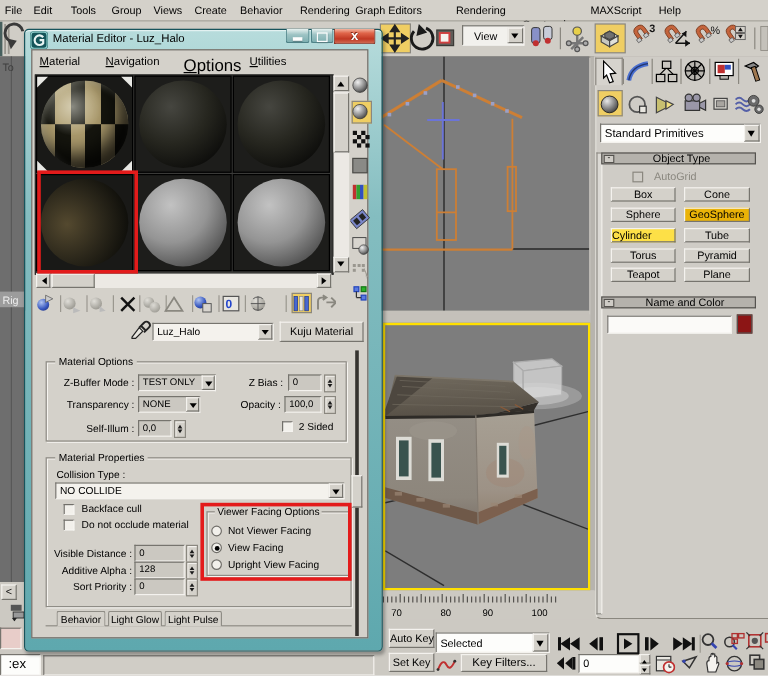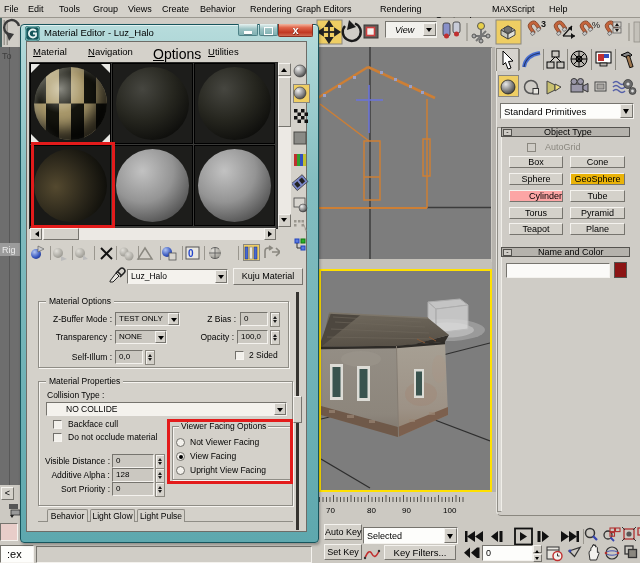--- a/index.html
+++ b/index.html
@@ -103,21 +103,21 @@
     <rect x="613" y="4" width="8" height="5" fill="#d4d1ca" stroke="#555" stroke-width="0.7"></rect>
     <rect x="613" y="10" width="8" height="5" fill="#d4d1ca" stroke="#555" stroke-width="0.7"></rect>
     <path d="M617,5 L615,8 L619,8 Z" fill="#111"></path>
     <path d="M617,14 L615,11 L619,11 Z" fill="#111"></path>
   </g>
   <line x1="629" y1="5" x2="629" y2="23" stroke="#8a877f"></line>
   <rect x="634" y="4" width="6" height="20" fill="#c4c1ba" stroke="#8a877f" stroke-width="0.7"></rect>
 </svg>
 
 <div class="abs sunken" style="left:385px;top:21px;width:52px;height:17px;background:#f2f1ed;box-sizing:border-box;border-width:1.5px;"></div>
-<div class="abs txt" style="left:395px;top:25px;font-size:9px;font-style:italic;">View</div>
+<div class="abs txt" style="left:395px;top:25px;font-size:9px;">View</div>
 <div class="abs raised" style="left:423px;top:23px;width:13px;height:13px;background:#d4d1ca;box-sizing:border-box;"></div>
 <div class="abs" style="left:426px;top:28px;border:3.5px solid transparent;border-top:4.5px solid #000;"></div>
 
 <div class="abs" style="left:0;top:47px;width:20px;height:438px;background:#6e6e6e;"></div>
 <div class="abs" style="left:9px;top:47px;width:1px;height:438px;background:#585858;"></div>
     <div class="abs txt" style="left:2px;top:51px;font-size:9px;color:#3e3e3e;">To</div>
 <div class="abs" style="left:0;top:243px;width:20px;height:13px;background:#9c9c9c;"></div>
 <div class="abs txt" style="left:2px;top:245px;font-size:9px;color:#ededed;">Rig</div>
 
 <div class="abs" style="left:20px;top:47px;width:471px;height:212px;background:#7d7d7d;"></div>
@@ -325,21 +325,21 @@
 
 <div class="abs" style="left:501px;top:127px;width:129px;height:10px;background:#b5b2ac;border:1px solid #55534f;box-sizing:border-box;"></div>
 <div class="abs" style="left:503px;top:128.5px;width:9px;height:7px;background:#cfccc6;border:1px solid #55534f;box-sizing:border-box;font-size:7px;line-height:4px;text-align:center;">-</div>
 <div class="abs txt" style="left:544px;top:127px;font-size:9px;">Object Type</div>
 <div class="abs" style="left:527px;top:143px;width:9px;height:9px;background:#cfccc6;border:1px solid #8a877f;box-sizing:border-box;"></div>
 <div class="abs txt" style="left:545px;top:142px;font-size:9px;color:#8a877f;">AutoGrid</div>
 <div class="abs raised" style="left:509px;top:156px;width:54px;height:12px;background:#d4d1ca;box-sizing:border-box;text-align:center;font-size:9px;line-height:10px;">Box</div>
 <div class="abs raised" style="left:570px;top:156px;width:55px;height:12px;background:#d4d1ca;box-sizing:border-box;text-align:center;font-size:9px;line-height:10px;">Cone</div>
 <div class="abs raised" style="left:509px;top:173px;width:54px;height:12px;background:#d4d1ca;box-sizing:border-box;text-align:center;font-size:9px;line-height:10px;">Sphere</div>
 <div class="abs raised" style="left:570px;top:173px;width:55px;height:12px;background:#eab308;box-sizing:border-box;text-align:center;font-size:9px;line-height:10px;">GeoSphere</div>
-<div class="abs raised" style="left:509px;top:190px;width:54px;height:12px;background:#fca5a5;box-sizing:border-box;text-align:right;font-size:9px;line-height:10px;">Cylinder</div>
+<div class="abs raised" style="left:509px;top:190px;width:54px;height:12px;background:#fde047;box-sizing:border-box;text-align:left;font-size:9px;line-height:10px;">Cylinder</div>
 <div class="abs raised" style="left:570px;top:190px;width:55px;height:12px;background:#d4d1ca;box-sizing:border-box;text-align:center;font-size:9px;line-height:10px;">Tube</div>
 <div class="abs raised" style="left:509px;top:207px;width:54px;height:12px;background:#d4d1ca;box-sizing:border-box;text-align:center;font-size:9px;line-height:10px;">Torus</div>
 <div class="abs raised" style="left:570px;top:207px;width:55px;height:12px;background:#d4d1ca;box-sizing:border-box;text-align:center;font-size:9px;line-height:10px;">Pyramid</div>
 <div class="abs raised" style="left:509px;top:223px;width:54px;height:12px;background:#d4d1ca;box-sizing:border-box;text-align:center;font-size:9px;line-height:10px;">Teapot</div>
 <div class="abs raised" style="left:570px;top:223px;width:55px;height:12px;background:#d4d1ca;box-sizing:border-box;text-align:center;font-size:9px;line-height:10px;">Plane</div>
 
 <div class="abs" style="left:501px;top:247px;width:129px;height:10px;background:#b5b2ac;border:1px solid #55534f;box-sizing:border-box;"></div>
 <div class="abs" style="left:503px;top:248.5px;width:9px;height:7px;background:#cfccc6;border:1px solid #55534f;box-sizing:border-box;font-size:7px;line-height:4px;text-align:center;">-</div>
 <div class="abs txt" style="left:538px;top:247px;font-size:9px;">Name and Color</div>
 <div class="abs sunken" style="left:506px;top:263px;width:104px;height:15px;background:#fbfaf8;box-sizing:border-box;"></div>
@@ -684,21 +684,21 @@
 <div class="abs spin" style="left:270px;top:330px;"></div>
 <div class="abs txt" style="left:0;top:352px;width:112px;text-align:right;font-size:8.5px;">Self-Illum :</div>
 <div class="abs sunken" style="left:115px;top:350px;width:28px;height:14px;background:#cbc8c1;box-sizing:border-box;font-size:8px;line-height:12px;padding-left:3px;">0,0</div>
 <div class="abs spin" style="left:145px;top:350px;"></div>
 <div class="abs" style="left:235px;top:351px;width:9px;height:9px;background:#f2f0eb;border:1px solid #716f6a;border-right-color:#f6f4f0;border-bottom-color:#f6f4f0;box-sizing:border-box;"></div>
 <div class="abs txt" style="left:249px;top:350px;font-size:8.5px;">2 Sided</div>
 
 <div class="abs" style="left:38px;top:381px;width:255px;height:125px;border:1px solid #8f8d86;box-shadow:1px 1px 0 0 #f6f4f0, inset 1px 1px 0 0 #f6f4f0;box-sizing:border-box;"></div>
 <div class="abs txt" style="left:46px;top:376px;font-size:8.5px;background:#d4d1ca;padding:0 3px;">Material Properties</div>
 <div class="abs txt" style="left:47px;top:390px;font-size:8.5px;">Collision Type :</div>
-<div class="abs sunken" style="left:46px;top:402px;width:241px;height:14px;background:#f4f2ed;box-sizing:border-box;font-size:8.5px;line-height:12px;padding-left:19px;">NO COLLIDE</div>
+<div class="abs sunken" style="left:46px;top:402px;width:241px;height:14px;background:#f4f2ed;box-sizing:border-box;font-size:8.5px;line-height:12px;padding-left:3px;">NO COLLIDE</div>
 <div class="abs raised" style="left:274px;top:403px;width:12px;height:12px;background:#d4d1ca;box-sizing:border-box;"></div>
 <div class="abs" style="left:277px;top:408px;border:3px solid transparent;border-top:4px solid #000;"></div>
 <div class="abs" style="left:53px;top:420px;width:9px;height:9px;background:#f2f0eb;border:1px solid #716f6a;border-right-color:#f6f4f0;border-bottom-color:#f6f4f0;box-sizing:border-box;"></div>
 <div class="abs txt" style="left:68px;top:419px;font-size:8.5px;">Backface cull</div>
 <div class="abs" style="left:53px;top:433px;width:9px;height:9px;background:#f2f0eb;border:1px solid #716f6a;border-right-color:#f6f4f0;border-bottom-color:#f6f4f0;box-sizing:border-box;"></div>
 <div class="abs txt" style="left:68px;top:432px;font-size:8.5px;">Do not occlude material</div>
 <div class="abs txt" style="left:0;top:456px;width:110px;text-align:right;font-size:8.5px;">Visible Distance :</div>
 <div class="abs sunken" style="left:112px;top:454px;width:42px;height:14px;background:#cbc8c1;box-sizing:border-box;font-size:8px;line-height:12px;padding-left:3px;">0</div>
 <div class="abs spin" style="left:155px;top:454px;"></div>
 <div class="abs txt" style="left:0;top:470px;width:110px;text-align:right;font-size:8.5px;">Additive Alpha :</div>

